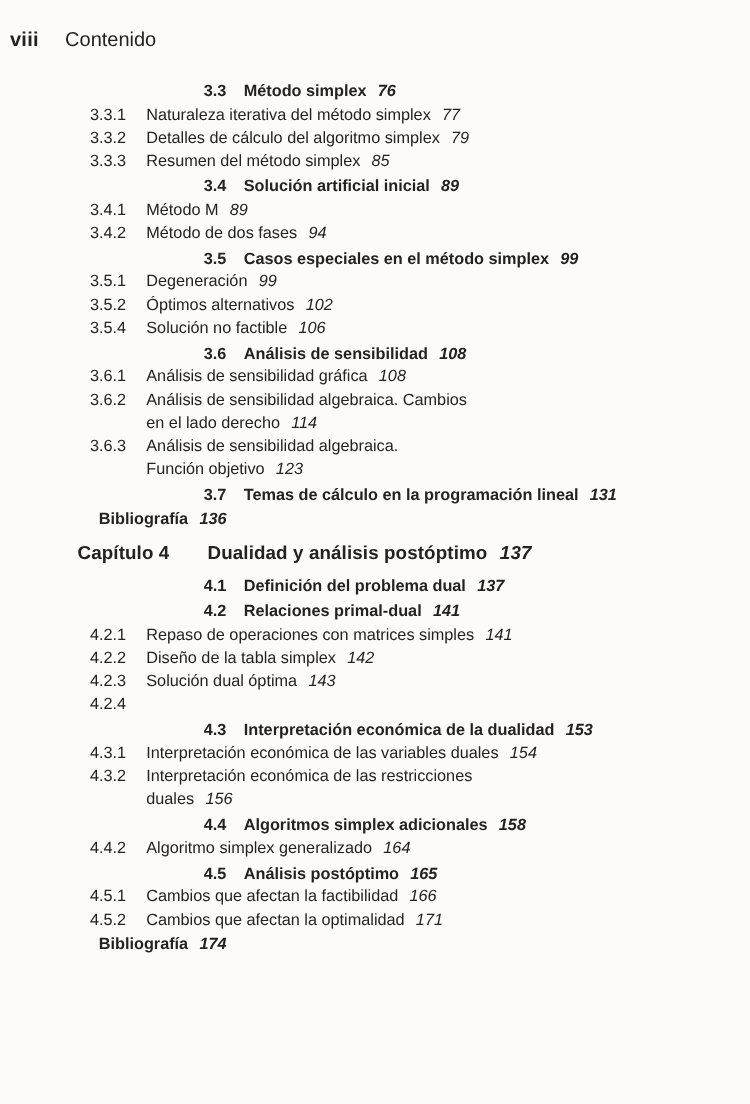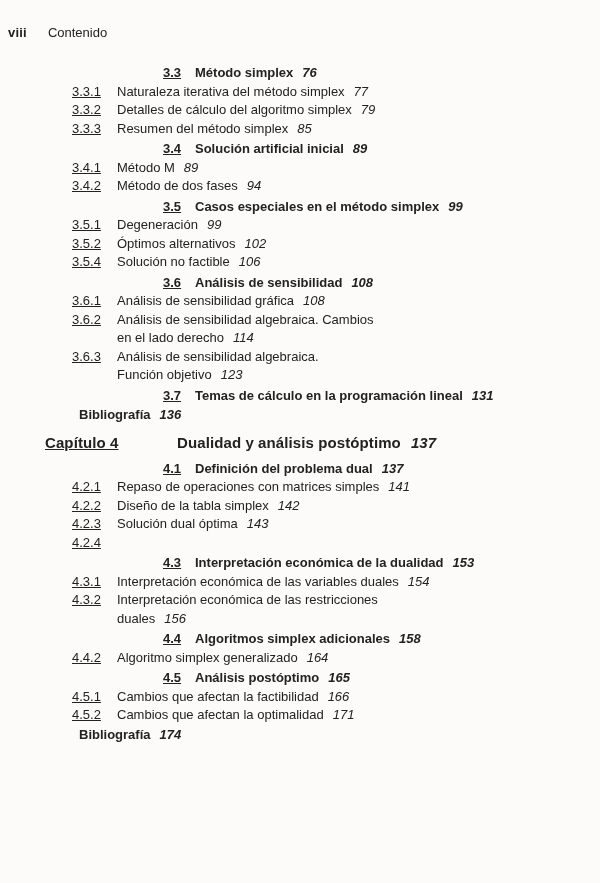--- a/index.html
+++ b/index.html
@@ -15,21 +15,21 @@
     font-family: "Liberation Sans", "DejaVu Sans", sans-serif;
     color: #222220;
     overflow: hidden;
     box-sizing: border-box;
   }
   
   .running-head {
     position: absolute;
     top: 25px;
     left: 8px;
-    font-size: 13px;
+    font-size: 16px;
     line-height: 15px;
     display: flex;
   }
   .folio {
     font-weight: bold;
     letter-spacing: 0.2px;
   }
   .head-title {
     margin-left: 21px;
     font-weight: normal;
@@ -43,21 +43,20 @@
   }
   .entry {
     display: flex;
     align-items: flex-start;
     font-size: 13px;
     line-height: 18.5px;
   }
   .entry .num {
     flex: 0 0 auto;
     white-space: nowrap;
-    text-decoration: underline;
   }
   .entry .text {
     flex: 1 1 auto;
     min-width: 0;
   }
   .entry .title {
     white-space: pre-line;
   }
   .entry .pagenum {
     font-style: italic;
@@ -74,28 +73,27 @@
     font-weight: normal;
   }
   .entry.subsection .num { width: 45px; }
   .entry.subsection .pagenum { font-weight: normal; }
   .entry.bibliography {
     padding-left: 79px;
     margin-top: 1px;
     font-weight: bold;
   }
   .entry.chapter {
-    padding-left: 45px;
+    padding-left: 62px;
     margin-top: 7px;
     margin-bottom: 7px;
     font-size: 15px;
     line-height: 21px;
     font-weight: bold;
     letter-spacing: 0.1px;
-    gap: 28px;
   }
   .entry.chapter .num { width: 104px; }
   .entry.chapter .pagenum { margin-left: 10px; }
 </style>
 </head>
 <body>
 
 <div class="page">
 
   <div class="running-head">
@@ -175,20 +173,24 @@
     <span class="text"><span class="title">Bibliografía</span><span class="pagenum">136</span></span>
   </div>
       <div class="entry chapter">
     <span class="num">Capítulo 4</span>
     <span class="text"><span class="title">Dualidad y análisis postóptimo</span><span class="pagenum">137</span></span>
   </div>
       <div class="entry section">
     <span class="num">4.1</span>
     <span class="text"><span class="title">Definición del problema dual</span><span class="pagenum">137</span></span>
   </div>
+      <div class="entry section">
+    <span class="num">4.2</span>
+    <span class="text"><span class="title">Relaciones primal-dual</span><span class="pagenum">141</span></span>
+  </div>
       <div class="entry subsection">
     <span class="num">4.2.1</span>
     <span class="text"><span class="title">Repaso de operaciones con matrices simples</span><span class="pagenum">141</span></span>
   </div>
       <div class="entry subsection">
     <span class="num">4.2.2</span>
     <span class="text"><span class="title">Diseño de la tabla simplex</span><span class="pagenum">142</span></span>
   </div>
       <div class="entry subsection">
     <span class="num">4.2.3</span>

